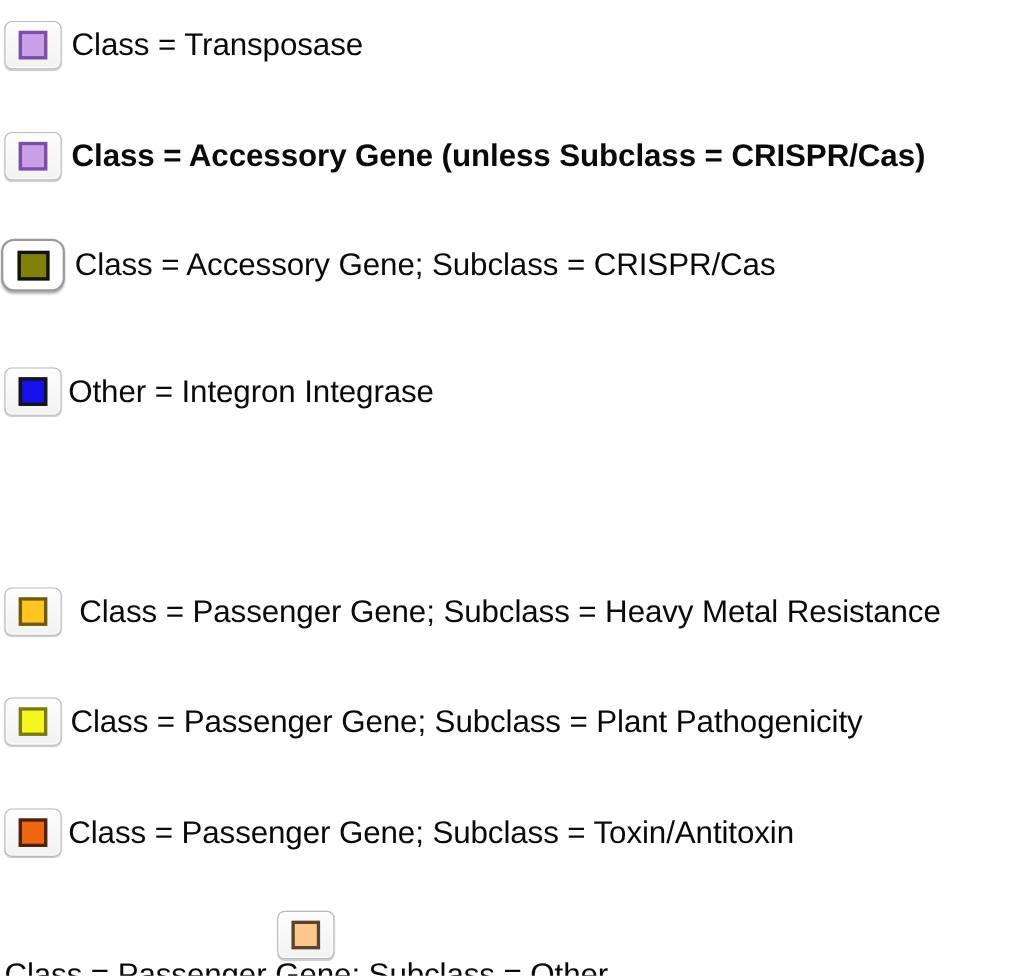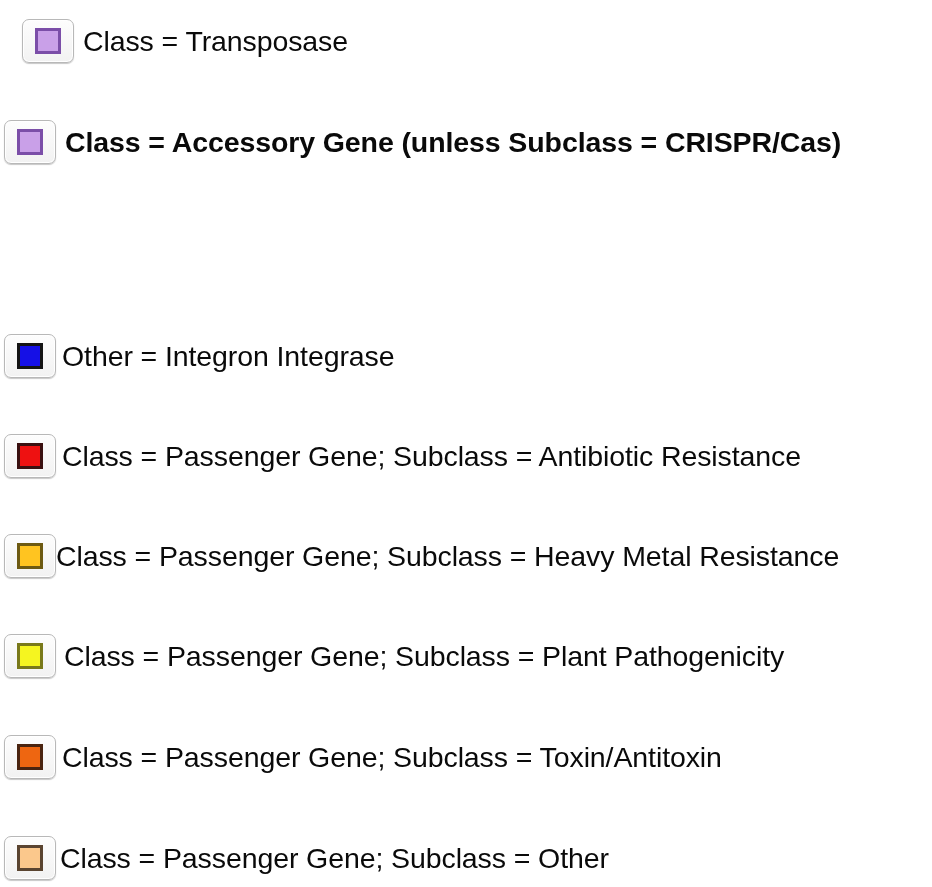--- a/index.html
+++ b/index.html
@@ -74,61 +74,61 @@
     line-height: 1;
     color: #0a0a0a;
     white-space: nowrap;
     letter-spacing: -0.1px;
   }
 </style>
 </head>
 <body>
 
 <div id="legend">
-    <div class="legend-row" style="top: 11px; padding-left: 18px;">
+    <div class="legend-row" style="top: 11px;">
       <div class="swatch" style="margin-left: 4px;">
         <span class="chip" style="background: rgb(201, 160, 232); border-color: rgb(123, 78, 168);"></span>
       </div>
       <span class="legend-label" style="margin-left: 9px;">Class = Transposase</span>
     </div>
     <div class="legend-row" style="top: 112px; font-weight: bold;">
       <div class="swatch" style="margin-left: 4px;">
         <span class="chip" style="background: rgb(201, 160, 232); border-color: rgb(123, 78, 168);"></span>
       </div>
       <span class="legend-label" style="margin-left: 9px;">Class = Accessory Gene (unless Subclass = CRISPR/Cas)</span>
     </div>
+    <div class="legend-row" style="top: 211px;">
+      <div class="swatch prominent" style="margin-left: 1px;">
+        <span class="chip" style="background: rgb(128, 128, 10); border-color: rgb(18, 18, 18);"></span>
+      </div>
+      <span class="legend-label" style="margin-left: 9px;">Class = Accessory Gene; Subclass = CRISPR/Cas</span>
+    </div>
     <div class="legend-row" style="top: 326px;">
       <div class="swatch" style="margin-left: 4px;">
         <span class="chip" style="background: rgb(21, 16, 230); border-color: rgb(20, 20, 20);"></span>
       </div>
       <span class="legend-label" style="margin-left: 6px;">Other = Integron Integrase</span>
     </div>
-    <div class="legend-row" style="top: 426px;">
-      <div class="swatch" style="margin-left: 4px;">
-        <span class="chip" style="background: rgb(238, 17, 17); border-color: rgb(58, 16, 16);"></span>
-      </div>
-      <span class="legend-label" style="margin-left: 6px;">Class = Passenger Gene; Subclass = Antibiotic Resistance</span>
-    </div>
     <div class="legend-row" style="top: 526px;">
       <div class="swatch" style="margin-left: 4px;">
         <span class="chip" style="background: rgb(255, 196, 32); border-color: rgb(109, 90, 18);"></span>
       </div>
-      <span class="legend-label" style="margin-left: 0;">Class = Passenger Gene; Subclass = Heavy Metal Resistance</span>
+      <span class="legend-label" style="margin-left: 16px;">Class = Passenger Gene; Subclass = Heavy Metal Resistance</span>
     </div>
     <div class="legend-row" style="top: 626px; text-align: right;">
       <div class="swatch" style="margin-left: 4px;">
         <span class="chip" style="background: rgb(245, 245, 32); border-color: rgb(121, 121, 26);"></span>
       </div>
       <span class="legend-label" style="margin-left: 8px;">Class = Passenger Gene; Subclass = Plant Pathogenicity</span>
     </div>
     <div class="legend-row" style="top: 727px;">
       <div class="swatch" style="margin-left: 4px;">
         <span class="chip" style="background: rgb(238, 102, 17); border-color: rgb(74, 36, 16);"></span>
       </div>
       <span class="legend-label" style="margin-left: 6px;">Class = Passenger Gene; Subclass = Toxin/Antitoxin</span>
     </div>
-    <div class="legend-row" style="top: 828px;">
+    <div class="legend-row" style="top: 828px; flex-direction: column;">
       <div class="swatch" style="margin-left: 4px;">
         <span class="chip" style="background: rgb(251, 200, 140); border-color: rgb(90, 68, 48);"></span>
       </div>
       <span class="legend-label" style="margin-left: 4px;">Class = Passenger Gene; Subclass = Other</span>
     </div>
   </div>
 
 </body></html>

